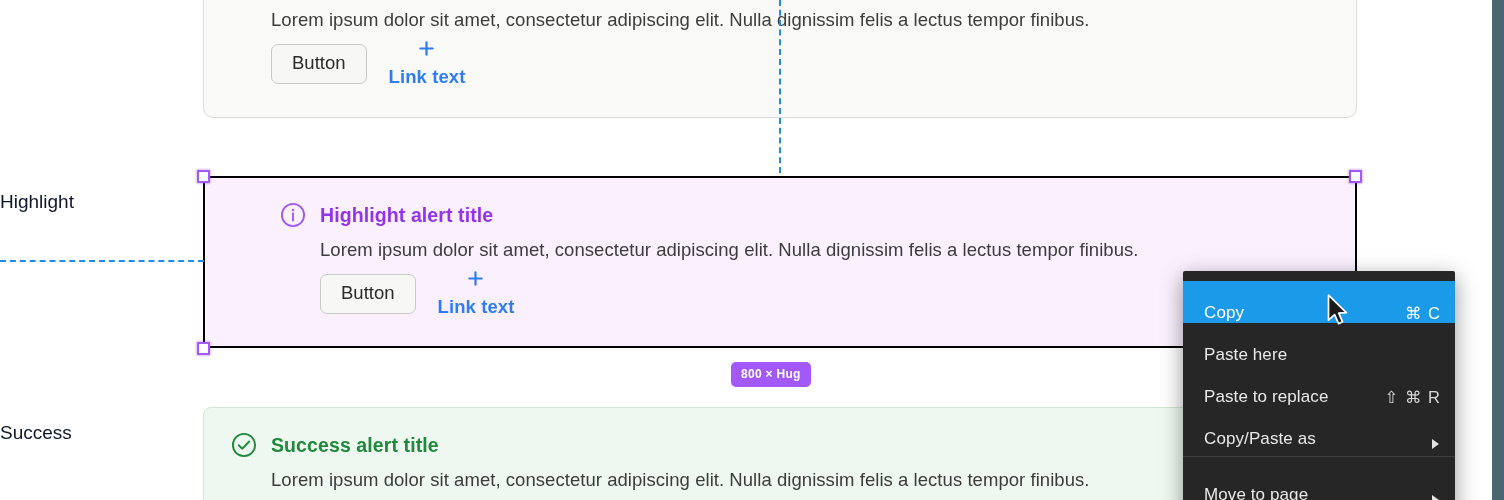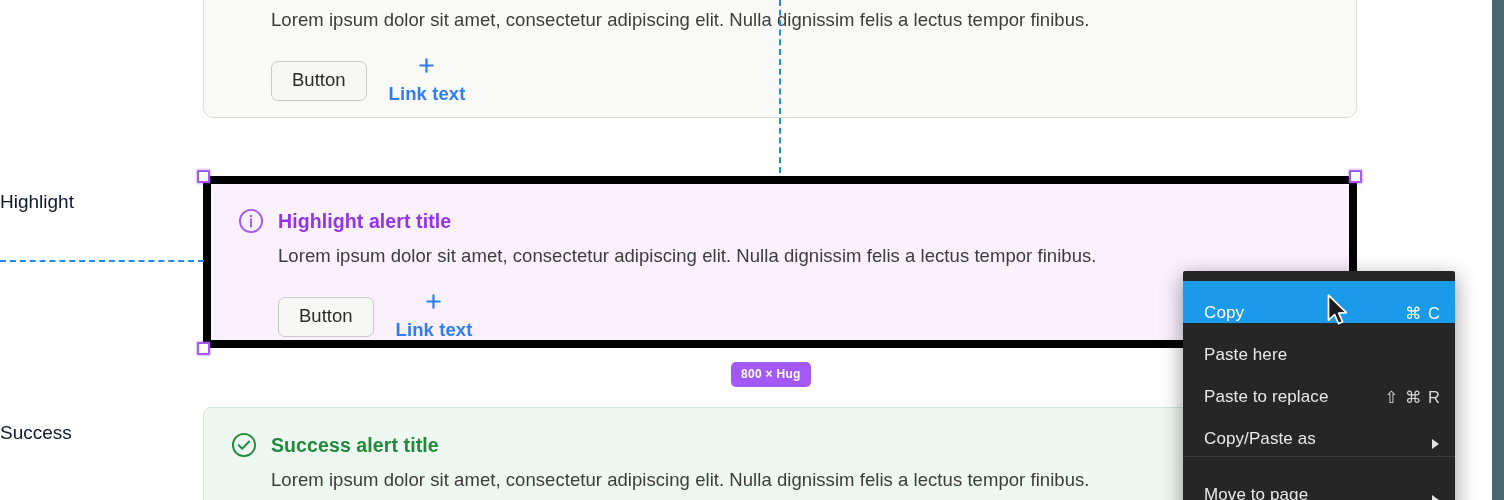--- a/index.html
+++ b/index.html
@@ -60,21 +60,21 @@
   }
   .alert-body {
     margin-top: 11px;
     margin-left: 40px;
     font-size: 18.5px;
     color: #3c3c3c;
     white-space: nowrap;
     letter-spacing: .05px;
   }
   .alert-actions {
-    margin-top: 26px;
+    margin-top: 9px;
     margin-left: 40px;
     display: flex;
     align-items: center;
     gap: 22px;
   }
   .btn {
     box-sizing: border-box;
     background: #f7f7f6;
     border: 1px solid #c9c9c7;
     border-radius: 7px;
@@ -114,21 +114,22 @@
     border-radius: 10px;
     padding-top: 0;
   }
   #alert-top .alert-body { margin-top: 0; padding-top: 82px; }
 
   
   #alert-highlight {
     left: 203px; top: 176px;
     width: 1154px; height: 172px;
     background: #faf0fe;
-    border: 8px solid #000000;
+    border: 2px solid #000000;
+    padding-left: 48px;
   }
   #alert-highlight .alert-title { color: #9333ea; }
 
   
   #alert-success {
     left: 203px; top: 407px;
     width: 1154px; height: 160px;
     background: #eef8f0;
     border: 1px solid #cfe7d5;
     border-radius: 8px;

